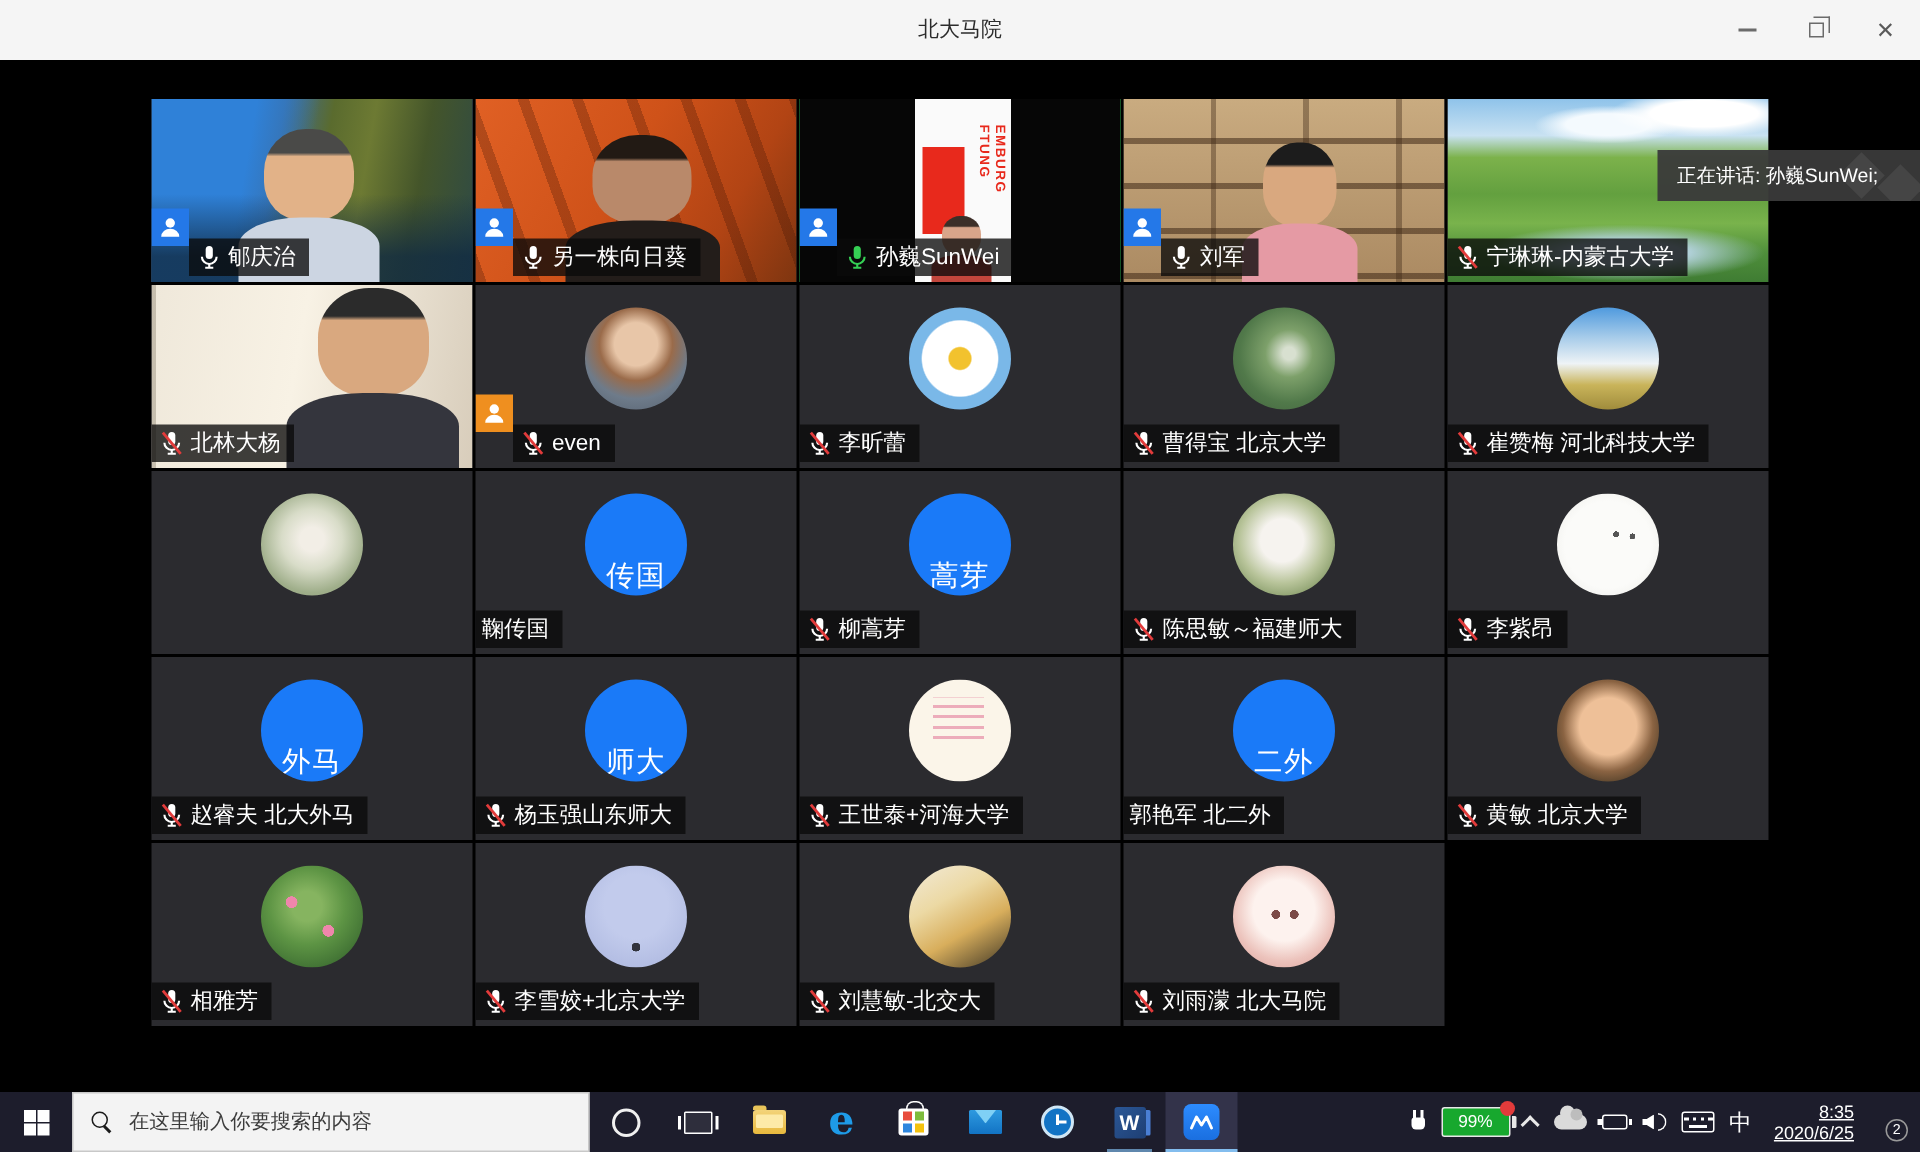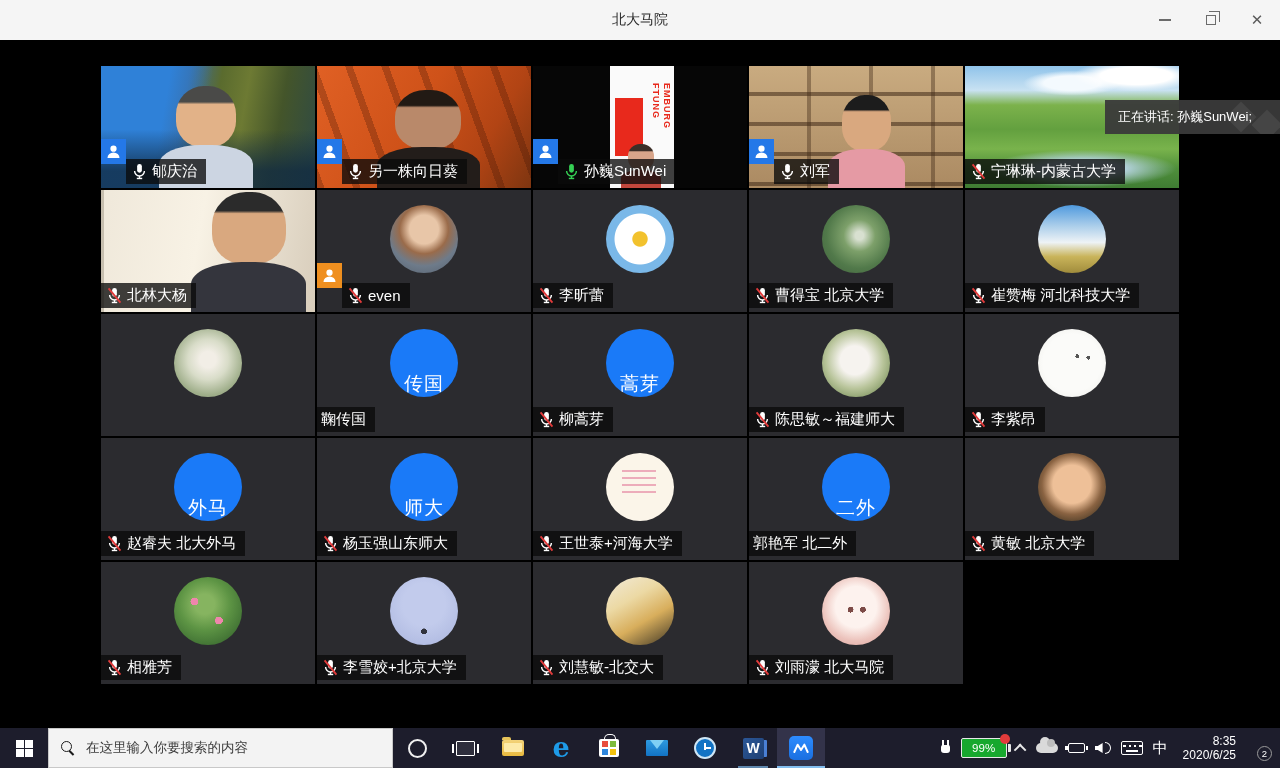--- a/index.html
+++ b/index.html
@@ -202,21 +202,21 @@
 
   .spk { width:8px; height:10px; background:#fff; clip-path:polygon(0 30%, 40% 30%, 100% 0, 100% 100%, 40% 70%, 0 70%); position:relative; }
   .spk-wrap { display:flex; align-items:center; gap:2px; }
   .spk-wave { width:6px; height:12px; border:1.8px solid #fff; border-left:none; border-radius:0 10px 10px 0; }
 
   .kbd-ic { width:22px; height:14px; border:1.6px solid #fff; border-radius:2px; position:relative;
      background:repeating-linear-gradient(90deg, #fff 0 2px, rgba(0,0,0,0) 2px 5px); background-size:16px 2px; background-position:2px 3px; background-repeat:repeat-x; }
   .kbd-ic::after { content:""; position:absolute; left:4px; bottom:2px; right:4px; height:2px; background:#fff; }
 
   .ime { font-size:15px; color:#fff; }
-  .clockblock { text-align:right; color:#fff; font-size:12px; line-height:14px; margin:0 8px 0 10px; }
+  .clockblock { text-align:right; color:#fff; font-size:12px; line-height:14px; margin:0 8px 0 10px;text-decoration:underline; }
   .notif { width:22px; height:18px; position:relative; margin-right:6px; }
   .notif .bubble { width:20px; height:16px; background:#fff; clip-path:polygon(0 0, 100% 0, 100% 72%, 34% 72%, 16% 100%, 16% 72%, 0 72%); }
   .notif .nbadge { position:absolute; right:-6px; bottom:-4px; width:15px; height:15px; border-radius:50%;
      background:#1d1d2c; border:1.4px solid #9a9a9a; color:#fff; font-size:9.5px; display:flex; align-items:center; justify-content:center; }
 </style>
 </head>
 <body>
 
 <div class="titlebar">
   <span class="title">北大马院</span>

